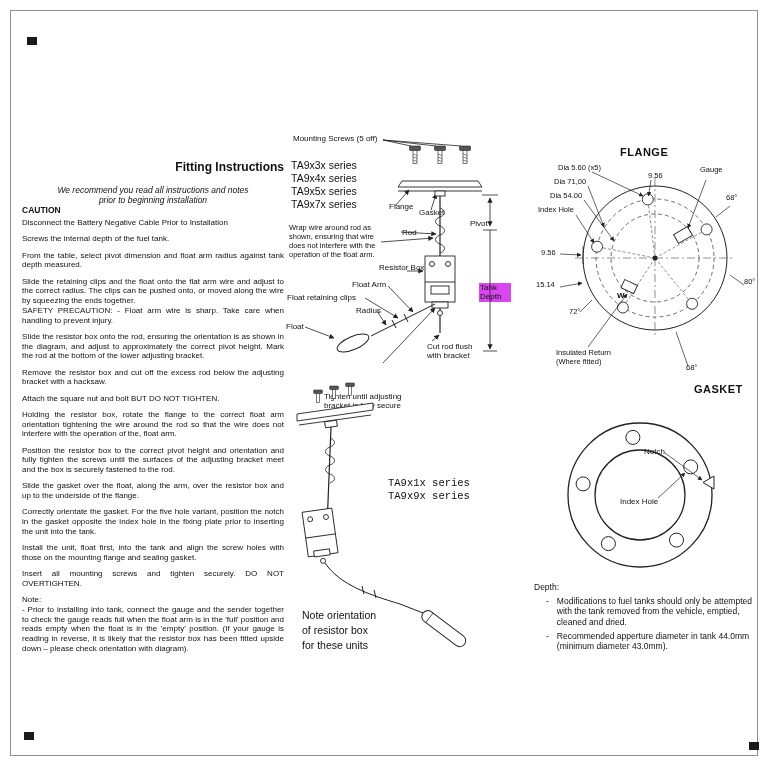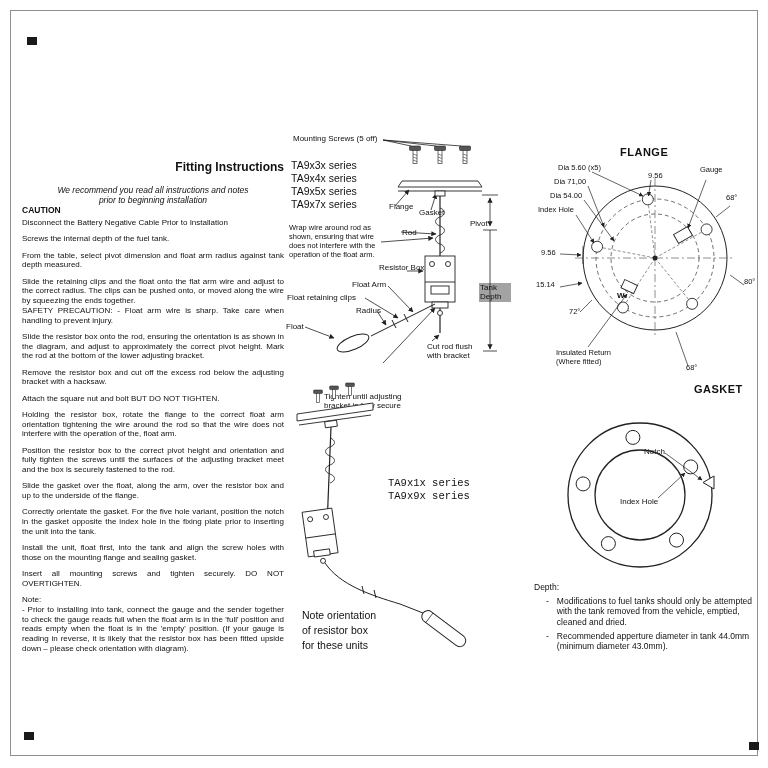--- a/index.html
+++ b/index.html
@@ -15,21 +15,21 @@
   .lbl{position:absolute;font-size:8px;line-height:1.18;color:#111;}
   .lbl7{font-size:7.5px;}
   .series{position:absolute;font-size:10.5px;line-height:13px;color:#111;}
   .big-note{position:absolute;font-size:10.5px;line-height:15px;color:#111;}
   .sec-head{position:absolute;font-size:11px;font-weight:bold;letter-spacing:0.5px;}
   .notes{position:absolute;left:534px;top:582px;width:228px;font-size:8.5px;line-height:1.25;}
   .notes-head{margin-bottom:3px;}
   .note-item{display:flex;gap:8px;padding-left:12px;margin-top:3px;}
   .note-item .dash{flex:0 0 auto;}
   svg{position:absolute;}
-  .whitebg{background:#a3a3a3;padding:0 1px;}
+  .whitebg{background:#d946ef;padding:0 1px;}
 </style>
 </head>
 <body>
 
 <div class="frame"></div>
 <div class="corner-mark" style="left:27px;top:37px;width:10px;height:8px;"></div>
 <div class="corner-mark" style="left:24px;top:732px;width:10px;height:8px;"></div>
 <div class="corner-mark" style="left:749px;top:742px;width:10px;height:8px;"></div>
 
 <div class="col-left">

